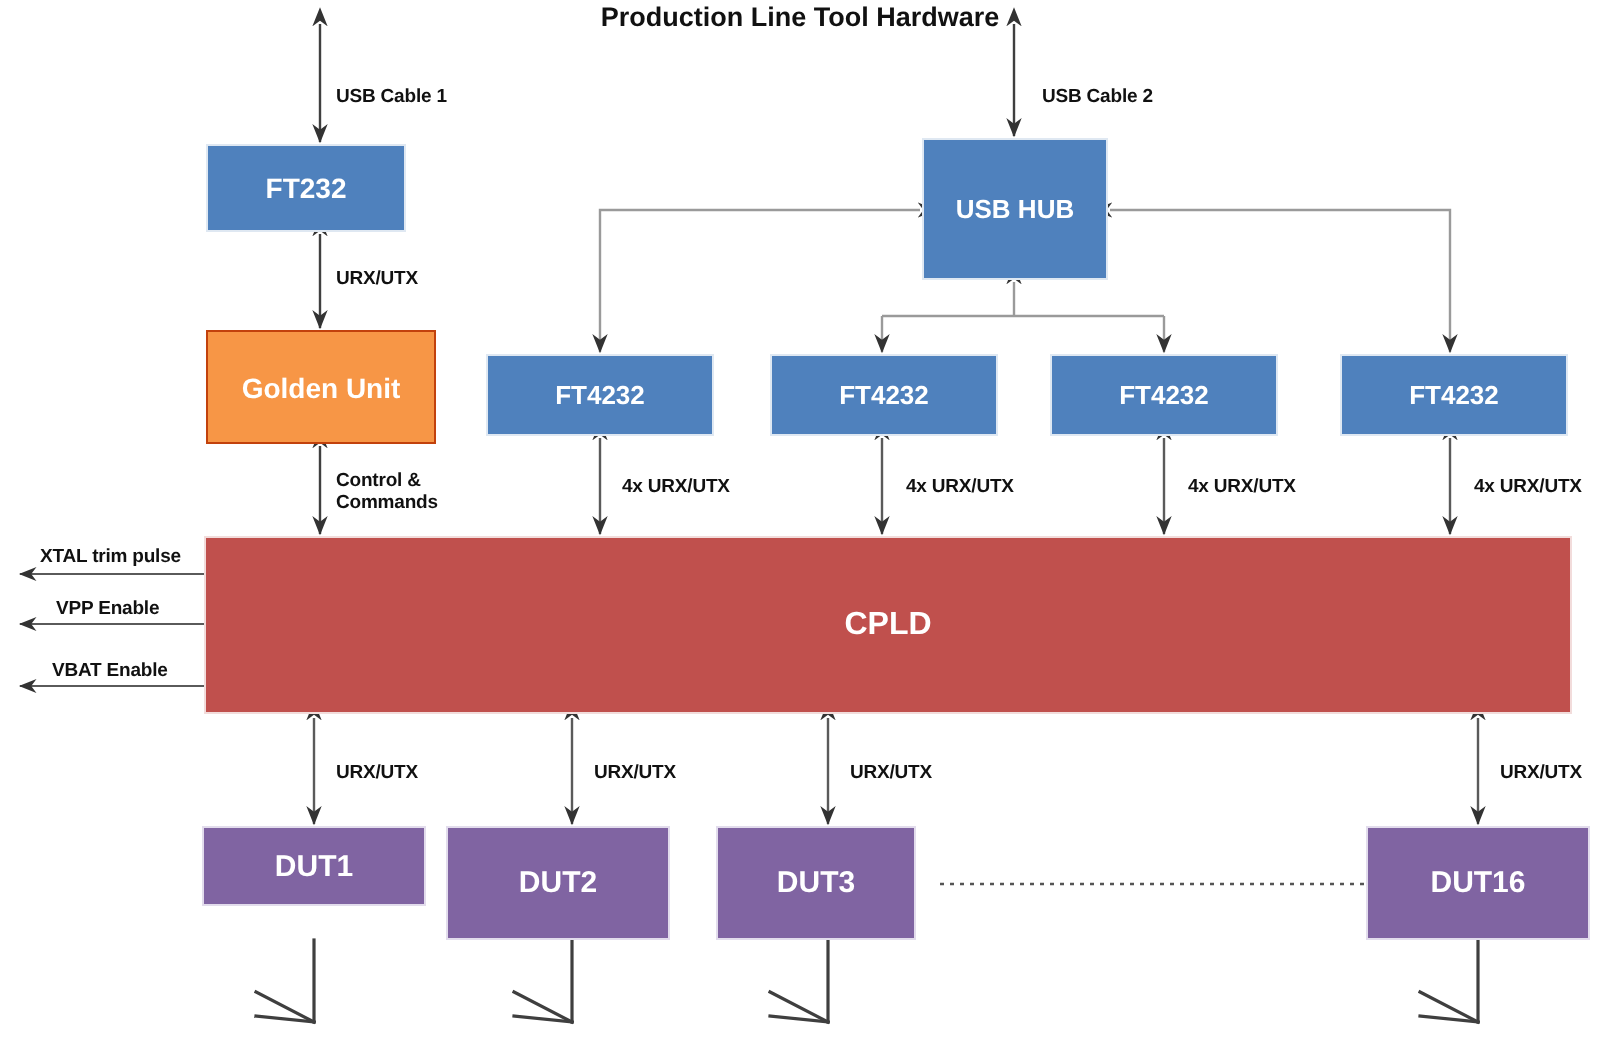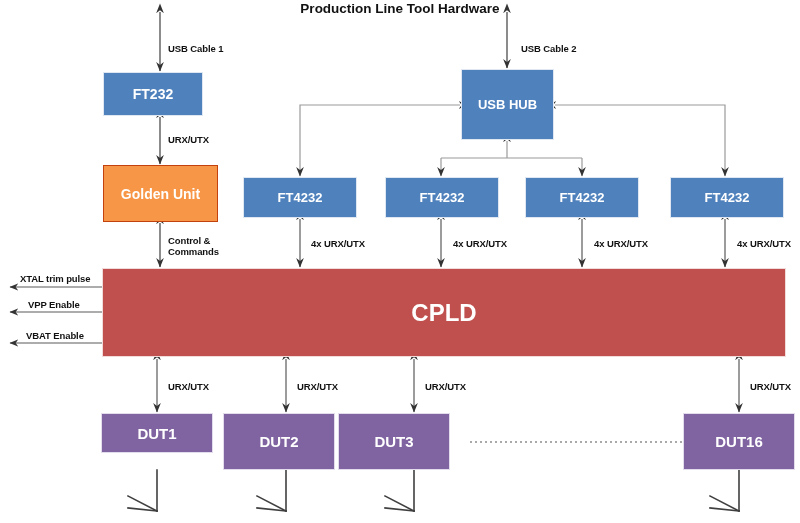--- a/index.html
+++ b/index.html
@@ -17,24 +17,24 @@
        white-space:nowrap;letter-spacing:-0.1px;}
   #title{position:absolute;left:400px;top:1px;transform:translateX(-50%);
          font-size:13.5px;font-weight:bold;color:#111111;white-space:nowrap;}
   #n-ft232{left:103px;top:72px;width:100px;height:44px;font-size:14px;}
   #n-golden{left:103px;top:165px;width:115px;height:57px;font-size:14px;}
   #n-hub{left:461px;top:69px;width:93px;height:71px;font-size:13px;}
   #n-f1{left:243px;top:177px;width:114px;height:41px;font-size:13px;}
   #n-f2{left:385px;top:177px;width:114px;height:41px;font-size:13px;}
   #n-f3{left:525px;top:177px;width:114px;height:41px;font-size:13px;}
   #n-f4{left:670px;top:177px;width:114px;height:41px;font-size:13px;}
-  #n-cpld{left:102px;top:268px;width:684px;height:89px;font-size:24px;}
+  #n-cpld{left:102px;top:268px;width:684px;height:89px;font-size:16px;}
   #n-d1{left:101px;top:413px;width:112px;height:40px;font-size:15px;}
   #n-d2{left:223px;top:413px;width:112px;height:57px;font-size:15px;}
-  #n-d3{left:338px;top:413px;width:112px;height:57px;font-size:15px;}
+  #n-d3{left:358px;top:413px;width:100px;height:57px;font-size:15px;}
   #n-d16{left:683px;top:413px;width:112px;height:57px;font-size:15px;}
 </style>
 </head>
 <body>
 
 <div id="stage">
 
   <div id="title">Production Line Tool Hardware</div>
 
   <svg id="wires" viewBox="0 0 800 523" xmlns="http://www.w3.org/2000/svg">

